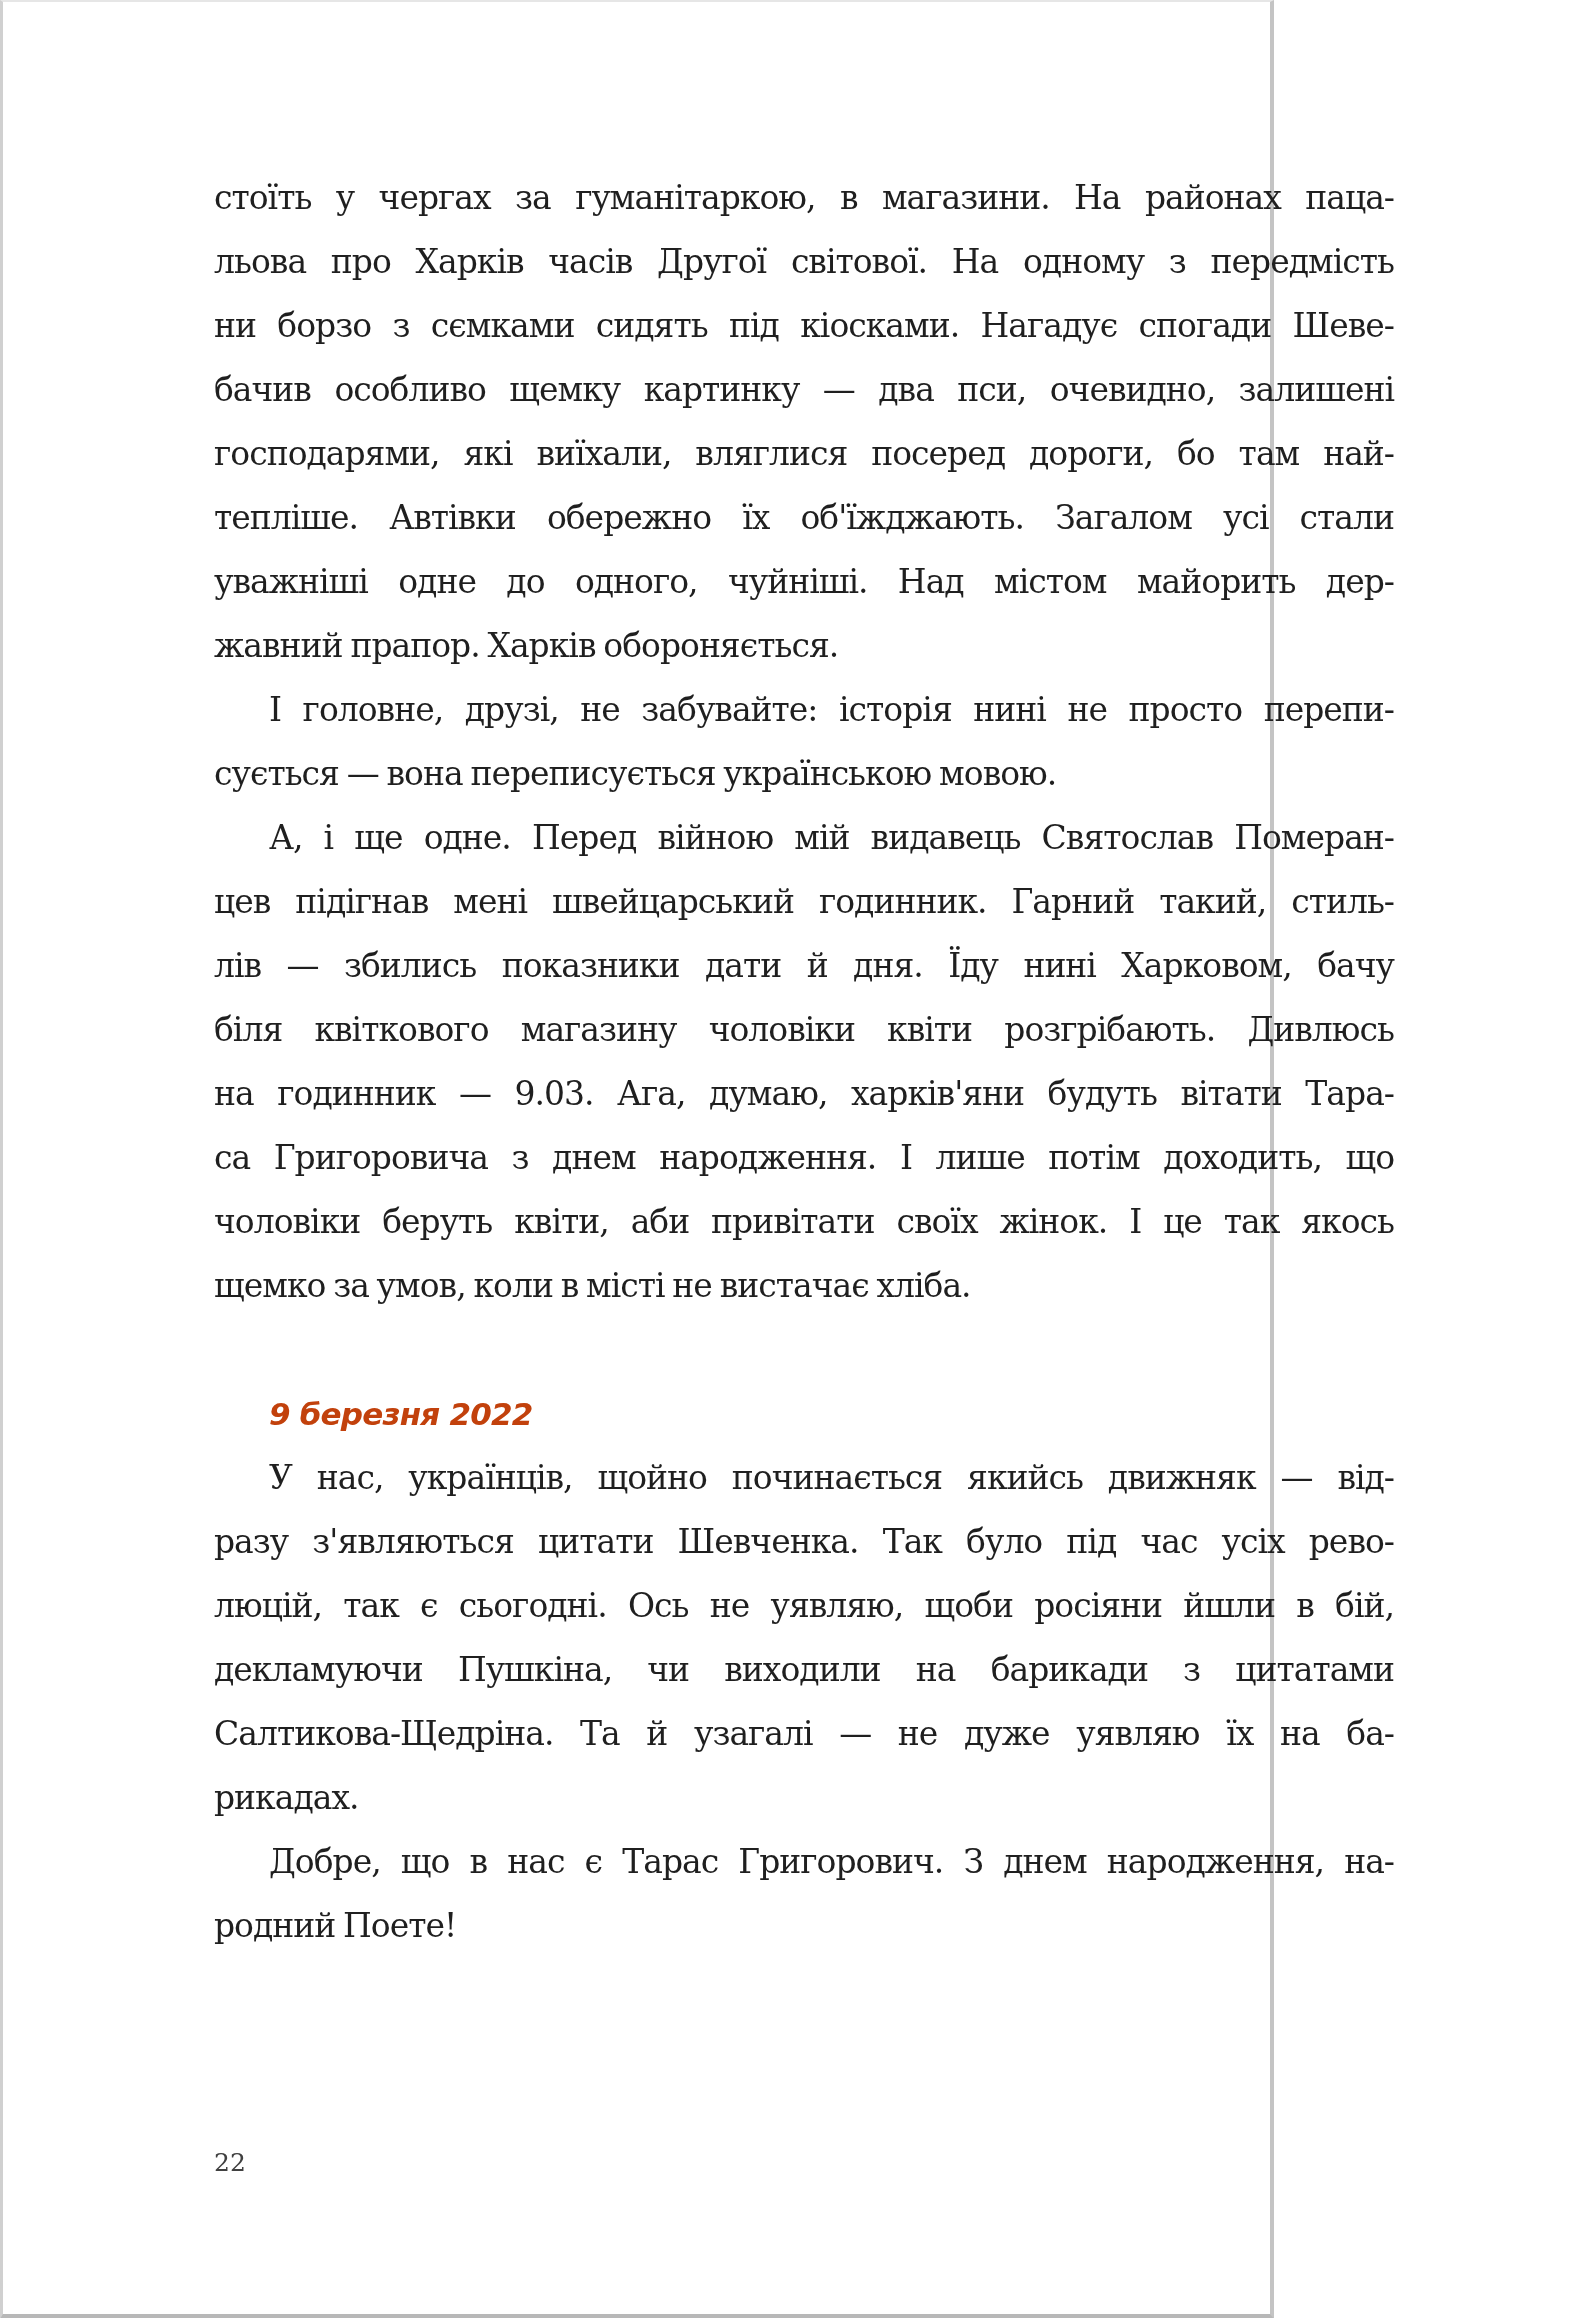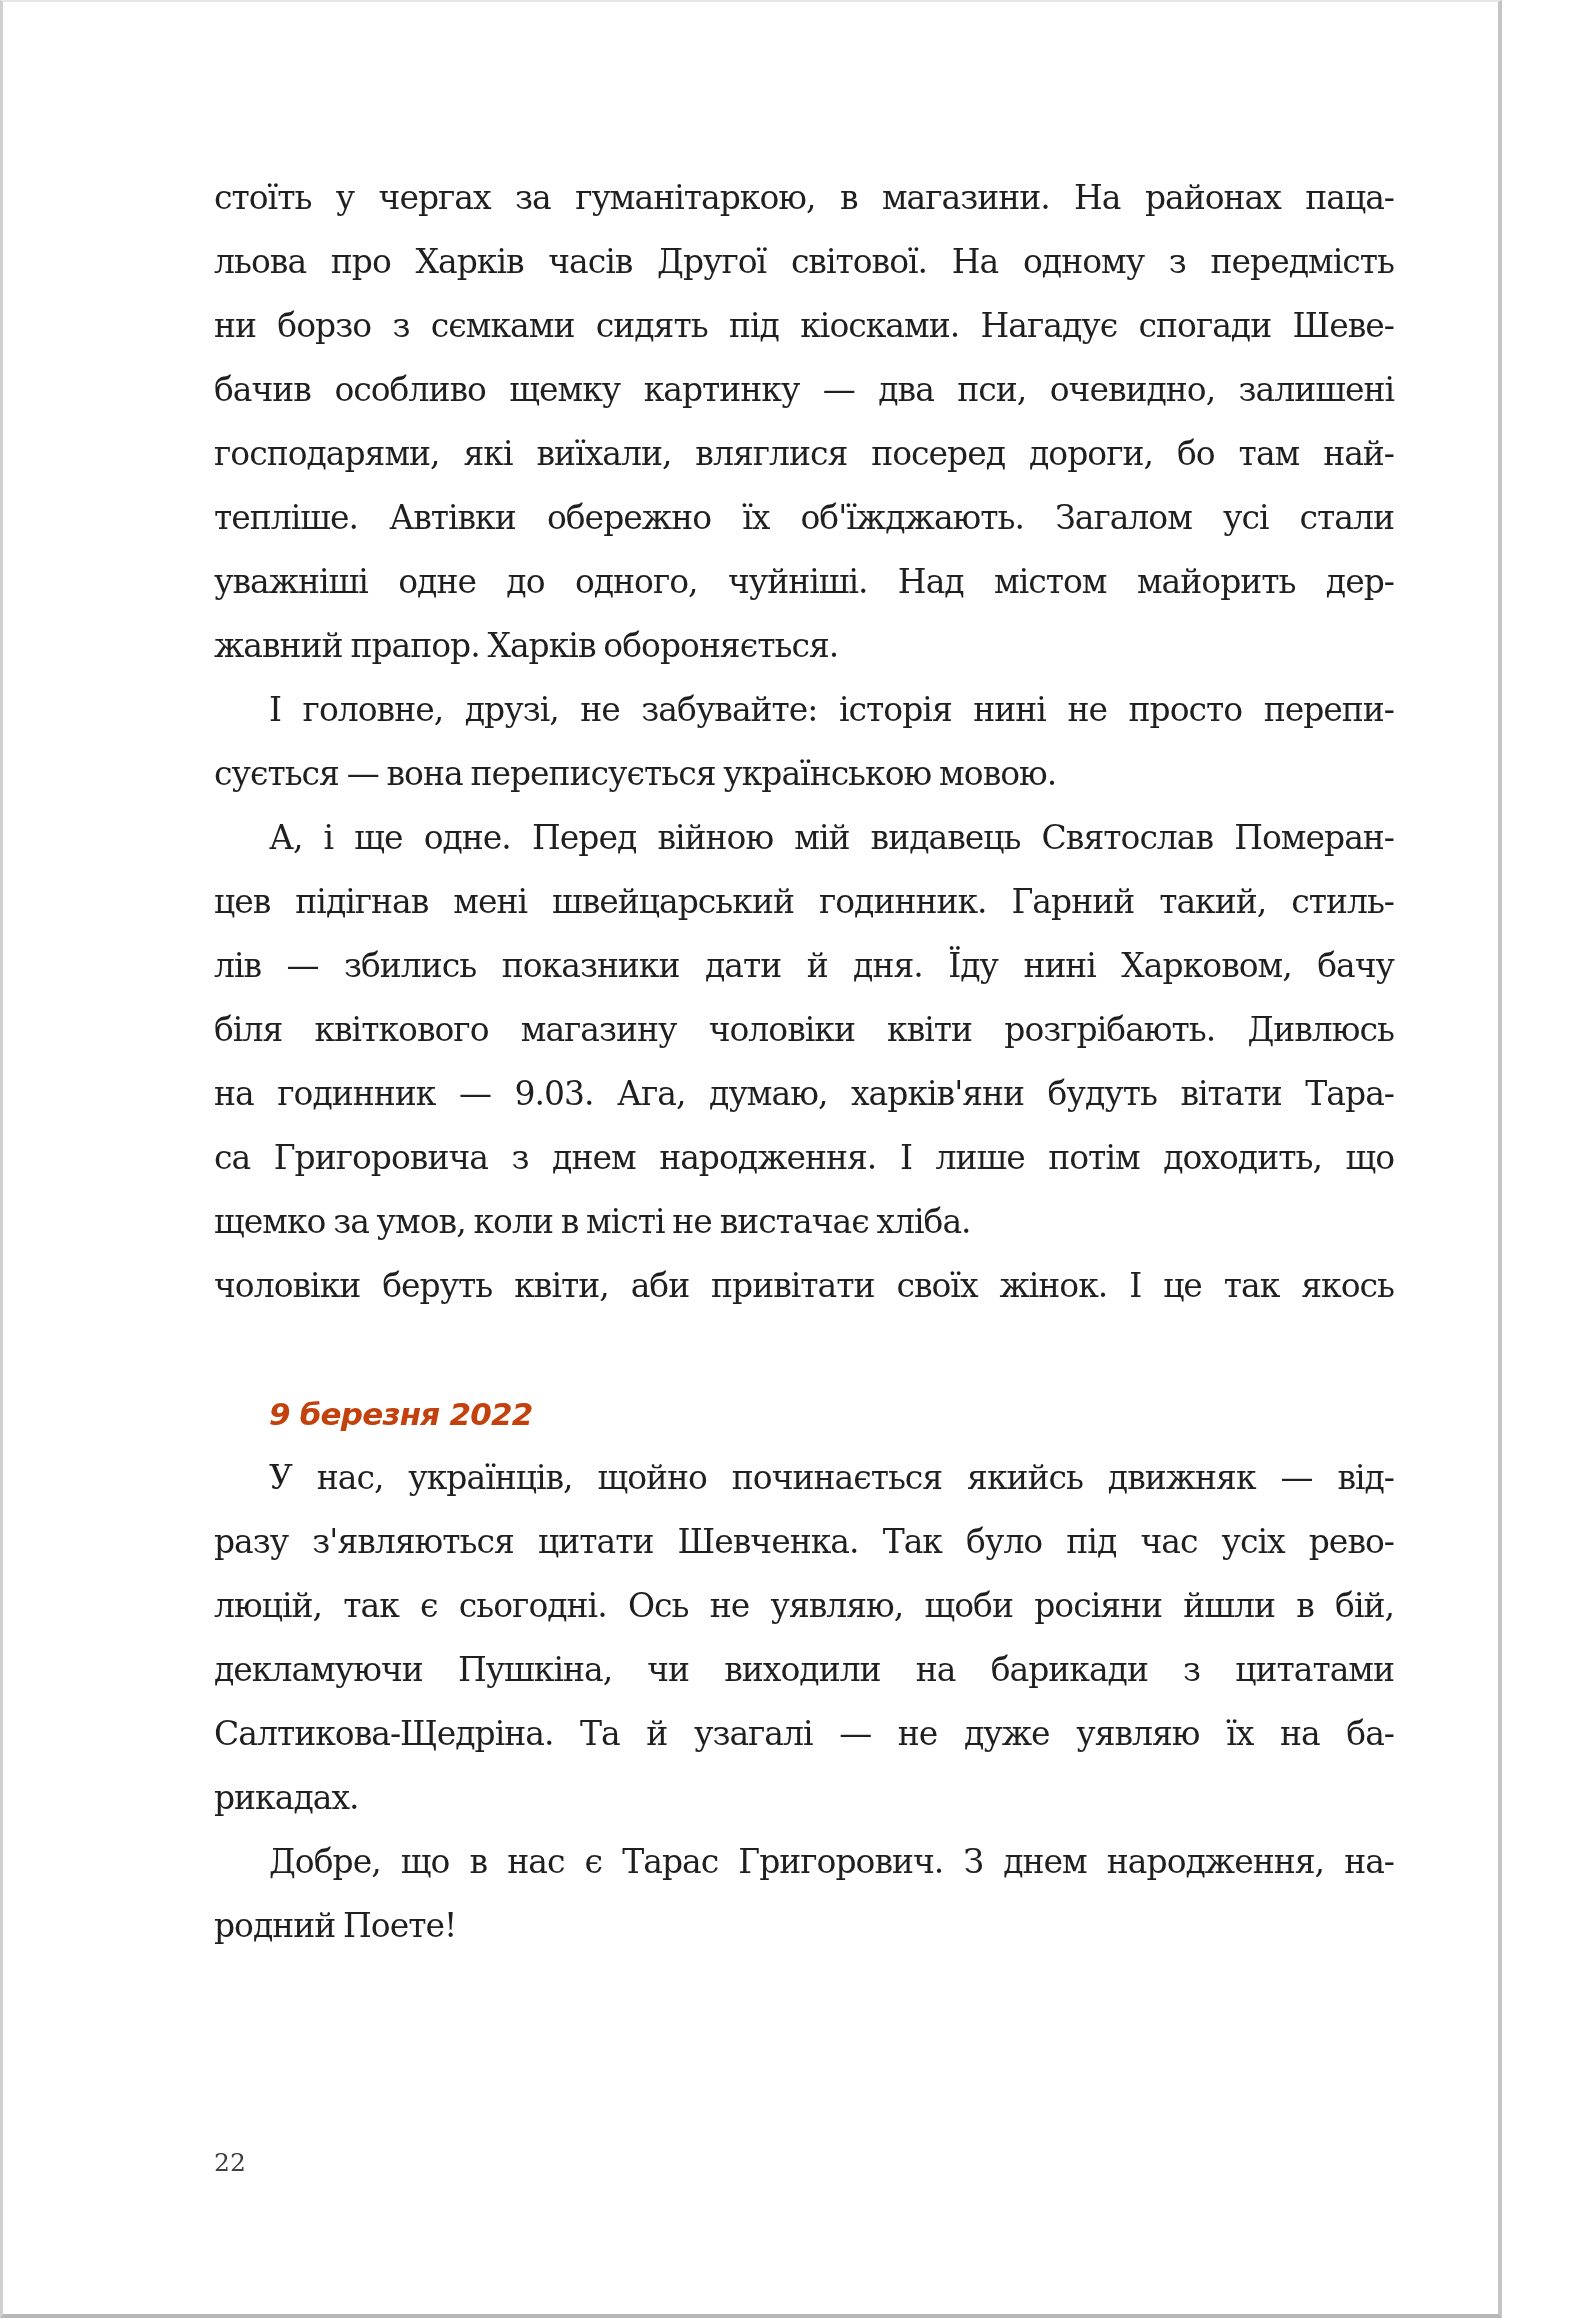--- a/index.html
+++ b/index.html
@@ -1,18 +1,18 @@
 <!DOCTYPE html>
 <html style="font-size:13.2px"><head>
 <meta charset="utf-8">
 <style>
   html, body { margin: 0; padding: 0; background: #ffffff; }
   body { width: 1586px; height: 2319px; position: relative; overflow: hidden; }
   .page {
-    position: absolute; left: 0; top: 0; width: 1502px; height: 2319px;
+    position: absolute; left: 0; top: 0; width: 1274px; height: 2319px;
     background: #ffffff;
     box-sizing: border-box;
     border-top: 2.5px solid #e6e6e6;
     border-left: 3.3px solid #d0d0d0;
     border-right: 4.1px solid #c4c4c4;
     border-bottom: 5.8px solid #b8b8b8;
   }
   .text-block {
     position: absolute; left: 211px; top: 164px; width: 1180px;
     font-family: "DejaVu Serif", "Liberation Serif", serif;
@@ -65,22 +65,22 @@
       <span class="line last">сується — вона переписується українською мовою.</span>
     </div>
 
     <div>
       <span class="line indent">А, і ще одне. Перед війною мій видавець Святослав Померан-</span>
       <span class="line">цев підігнав мені швейцарський годинник. Гарний такий, стиль-</span>
       <span class="line">лів — збились показники дати й дня. Їду нині Харковом, бачу</span>
       <span class="line">біля квіткового магазину чоловіки квіти розгрібають. Дивлюсь</span>
       <span class="line">на годинник — 9.03. Ага, думаю, харків'яни будуть вітати Тара-</span>
       <span class="line">са Григоровича з днем народження. І лише потім доходить, що</span>
+      <span class="line">чоловіки беруть квіти, аби привітати своїх жінок. І це так якось</span>
       <span class="line last">щемко за умов, коли в місті не вистачає хліба.</span>
-      <span class="line">чоловіки беруть квіти, аби привітати своїх жінок. І це так якось</span>
     </div>
 
     <div class="gap"></div>
 
     <span class="date-heading">9 березня 2022</span>
 
     <div>
       <span class="line indent">У нас, українців, щойно починається якийсь движняк — від-</span>
       <span class="line">разу з'являються цитати Шевченка. Так було під час усіх рево-</span>
       <span class="line">люцій, так є сьогодні. Ось не уявляю, щоби росіяни йшли в бій,</span>

